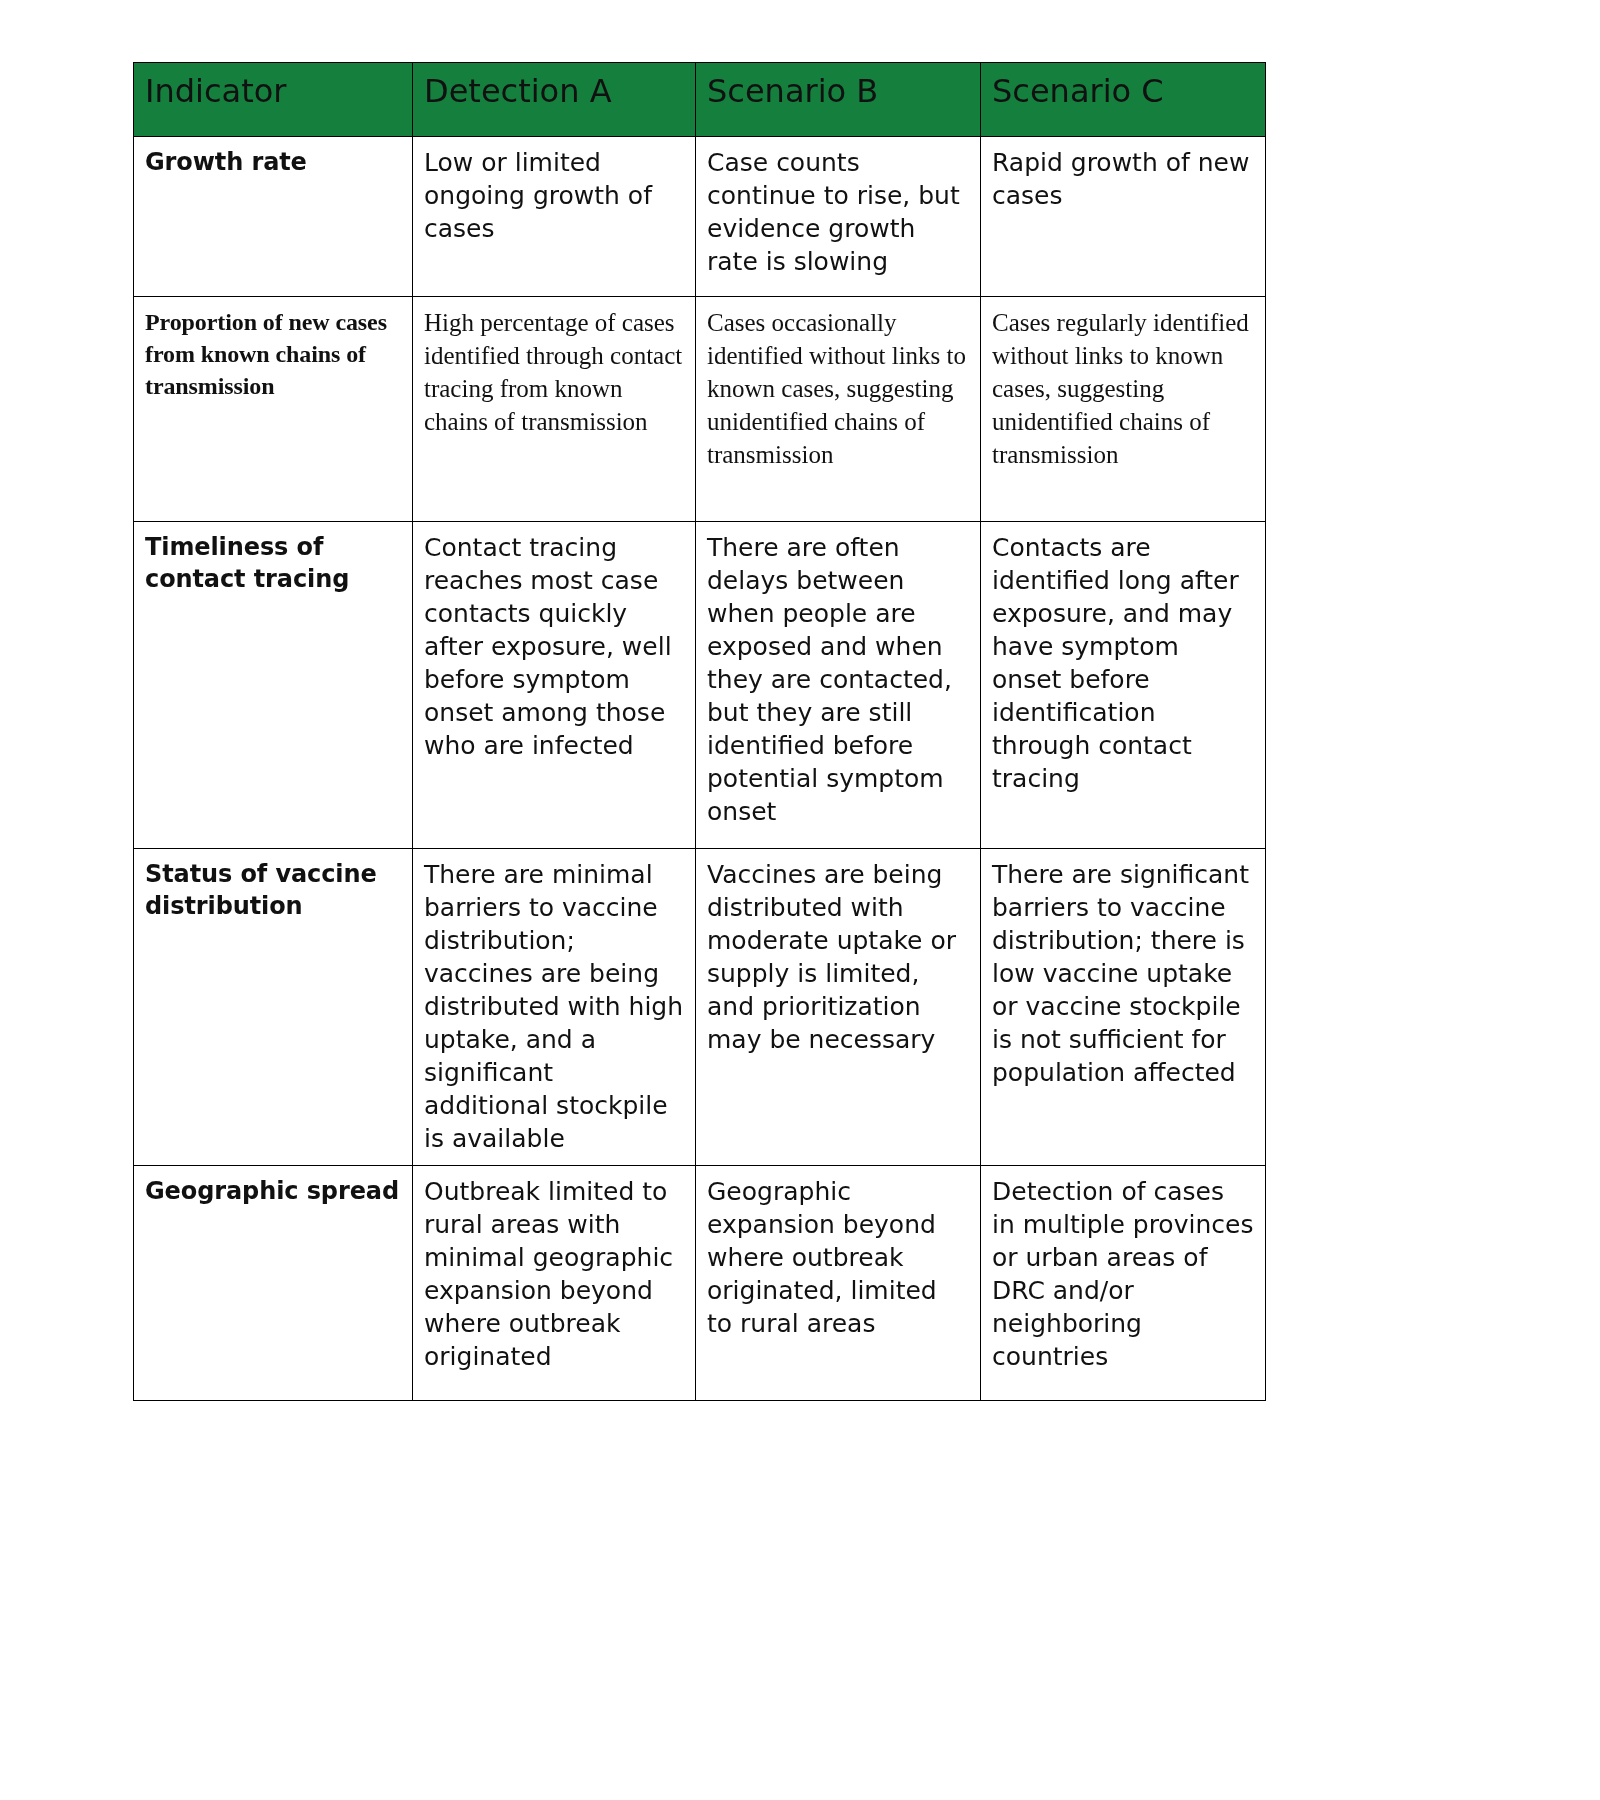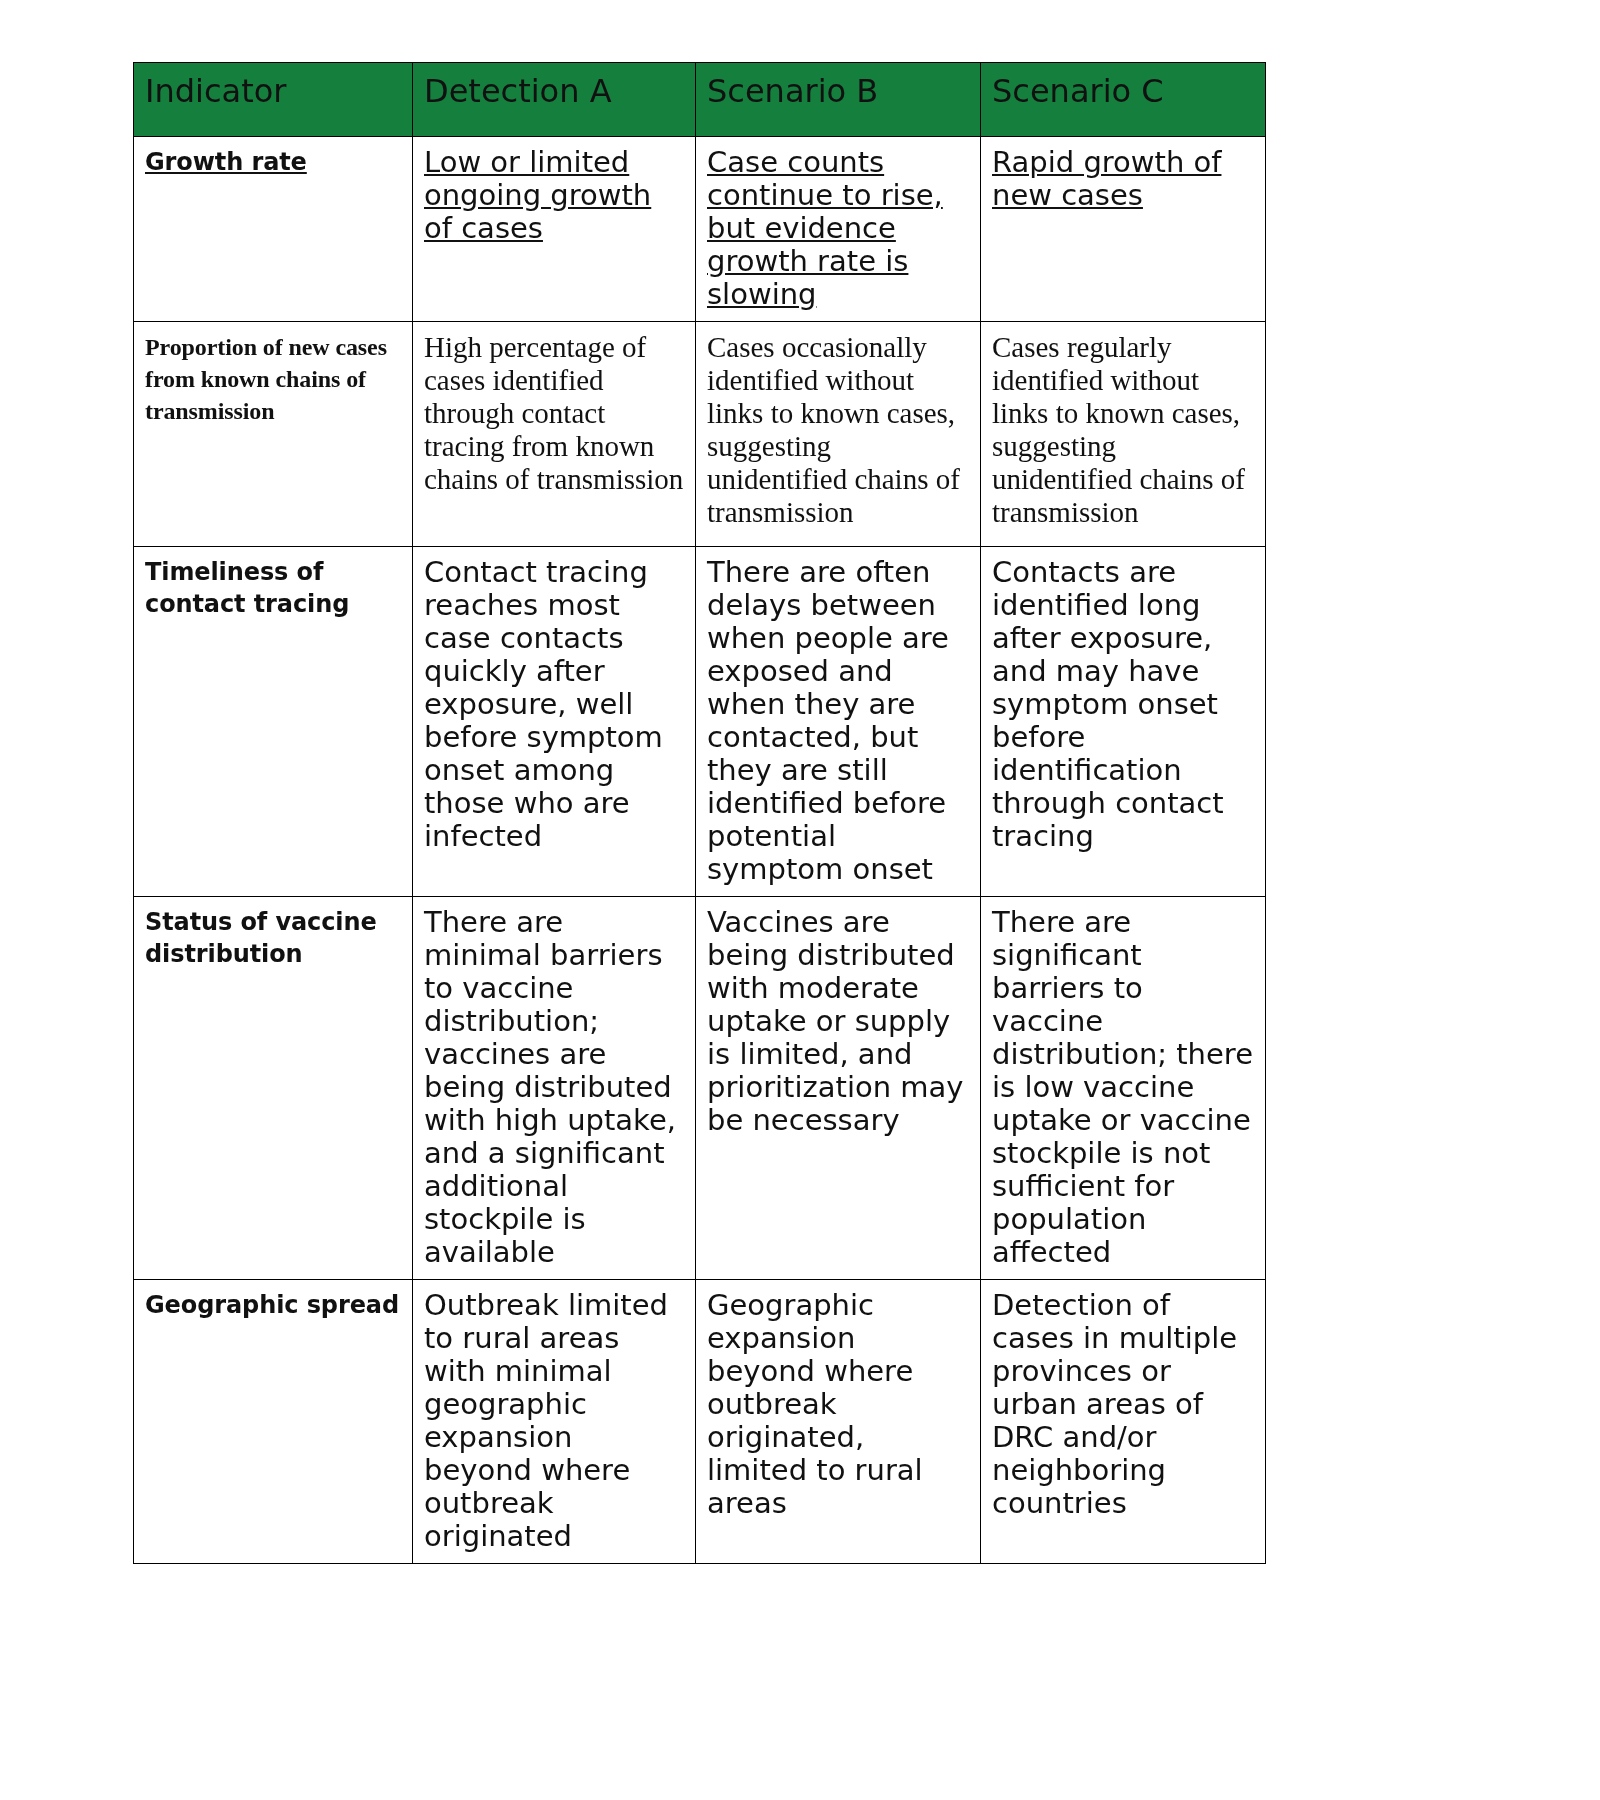--- a/index.html
+++ b/index.html
@@ -35,21 +35,21 @@
   table.scenario-table col.c1 { width: 283px; }
   table.scenario-table col.c2 { width: 285px; }
   table.scenario-table col.c3 { width: 285px; }
 
   table.scenario-table th,
   table.scenario-table td {
     border: 1.5px solid #000000;
     vertical-align: top;
     text-align: left;
     padding: 9px 11px 10px 11px;
-    font-size: 29px;
+    font-size: 25px;
     line-height: 33px;
     color: #111111;
     word-wrap: break-word;
     overflow-wrap: break-word;
   }
   table.scenario-table thead th {
     background: #15803d;
     font-weight: 400;
     font-size: 32px;
     line-height: 42px;
@@ -59,21 +59,21 @@
   table.scenario-table tbody td.indicator-cell {
     font-weight: 700;
     font-size: 24px;
     line-height: 32px;
     letter-spacing: -0.1px;
   }
   table.scenario-table tbody td.detail-cell {
     font-weight: 400;
   }
   
-  tbody tr[data-row="0"] td { height: 140px; text-decoration: underline; }
+  tbody tr[data-row="0"] td { height: 140px; }
   tbody tr[data-row="1"] td { height: 205px; font-family: Liberation Serif, serif; }
   tbody tr[data-row="2"] td { height: 307px; }
   tbody tr[data-row="3"] td { height: 138px; }
   tbody tr[data-row="4"] td { height: 274px; }
   tbody tr[data-row="5"] td { height: 215px; }
 </style>
 </head>
 <body>
 
 <div class="page">

